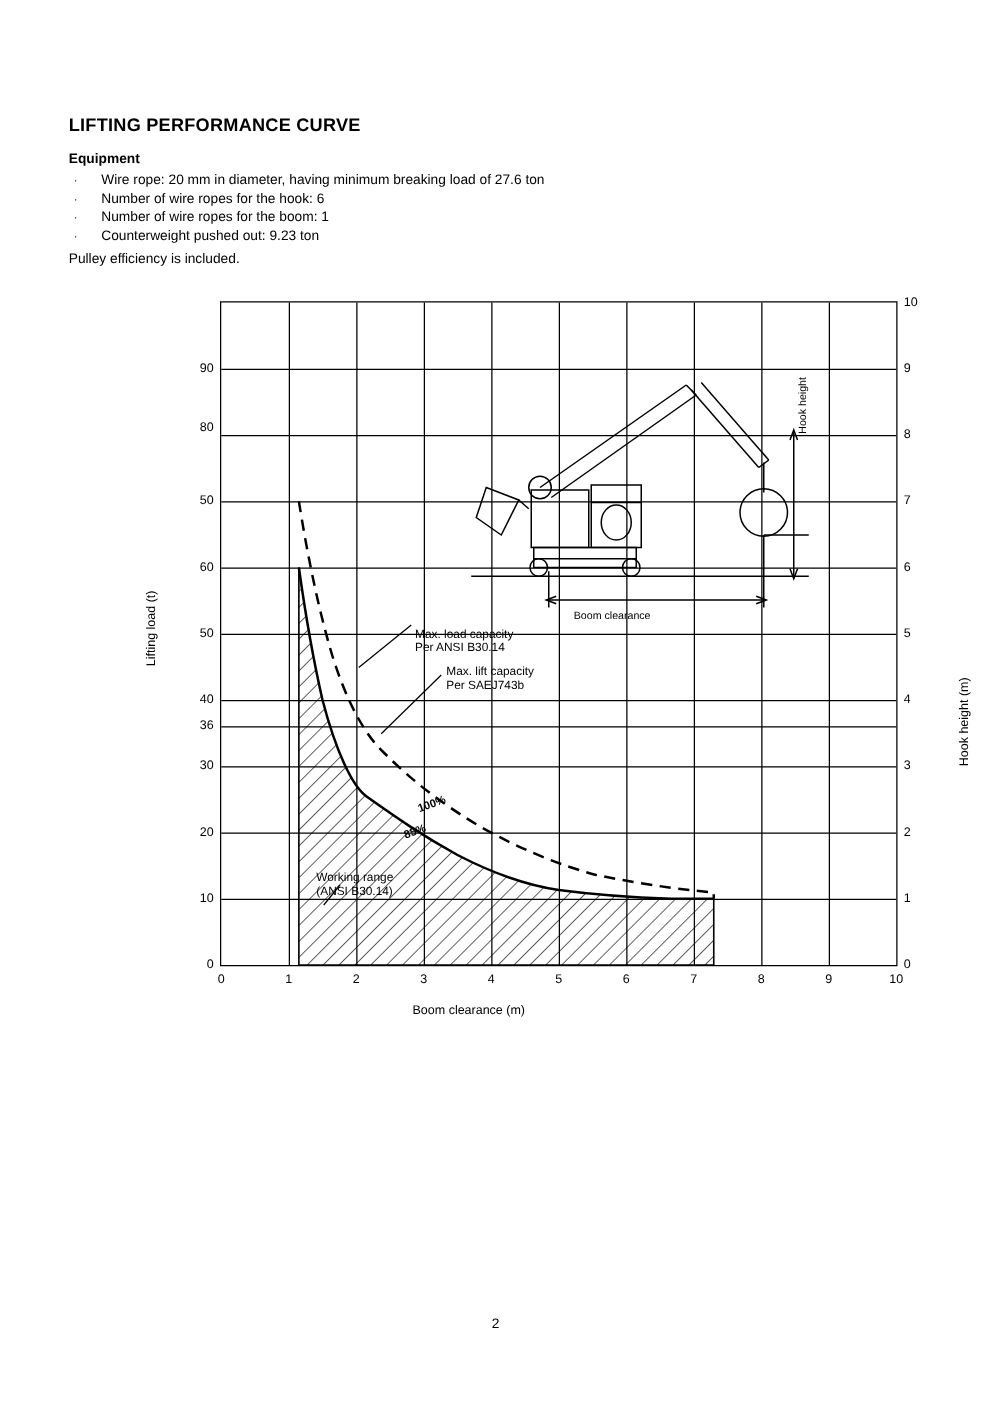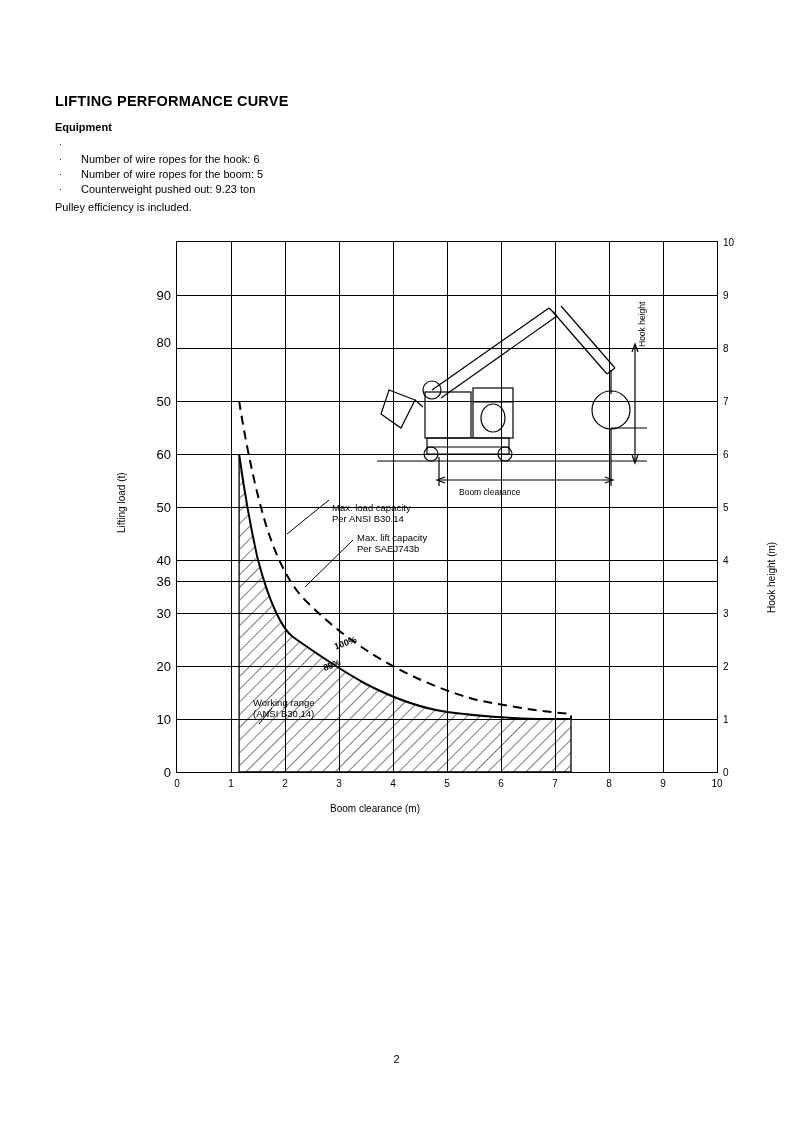--- a/index.html
+++ b/index.html
@@ -93,21 +93,21 @@
     left: 0;
     height: 0;
     width: 100%;
     border-top: 1px solid #000;
   }
   .ytick-label {
     position: absolute;
     right: 100%;
     transform: translateY(-50%);
     padding-right: 6px;
-    font-size: 13px;
+    font-size: 10px;
     white-space: nowrap;
   }
   .ytick-label-r {
     position: absolute;
     left: 100%;
     transform: translateY(-50%);
     padding-left: 6px;
     font-size: 10px;
     white-space: nowrap;
   }
@@ -173,28 +173,29 @@
 <body>
 
 <div class="page">
 
   <div class="title">LIFTING PERFORMANCE CURVE</div>
   <div class="equip-head">Equipment</div>
 
   <div class="bullets">
     <div class="bullet-row">
       <span class="bullet-mark">·</span>
+      <span>Wire rope: 20 mm in diameter, having minimum breaking load of 27.6 ton</span>
     </div>
     <div class="bullet-row">
       <span class="bullet-mark">·</span>
       <span>Number of wire ropes for the hook: 6</span>
     </div>
     <div class="bullet-row">
       <span class="bullet-mark">·</span>
-      <span>Number of wire ropes for the boom: 5</span>
+      <span>Number of wire ropes for the boom: 1</span>
     </div>
     <div class="bullet-row">
       <span class="bullet-mark">·</span>
       <span>Counterweight pushed out: 9.23 ton</span>
     </div>
   </div>
 
   <div class="note">Pulley efficiency is included.</div>
 
   <div class="chart-wrap">

